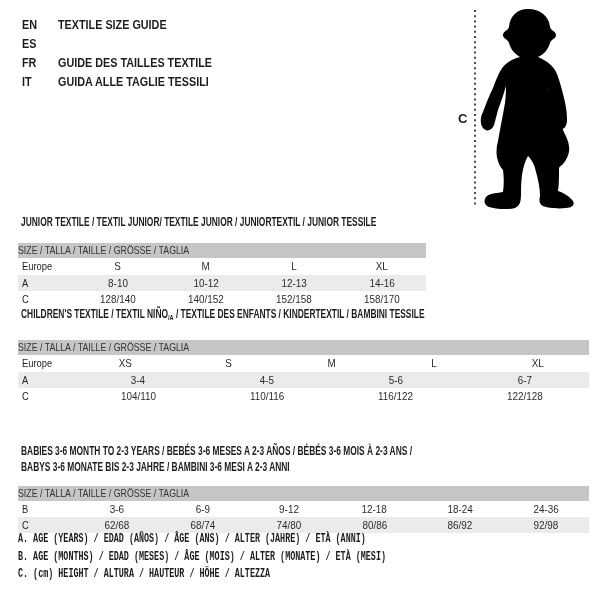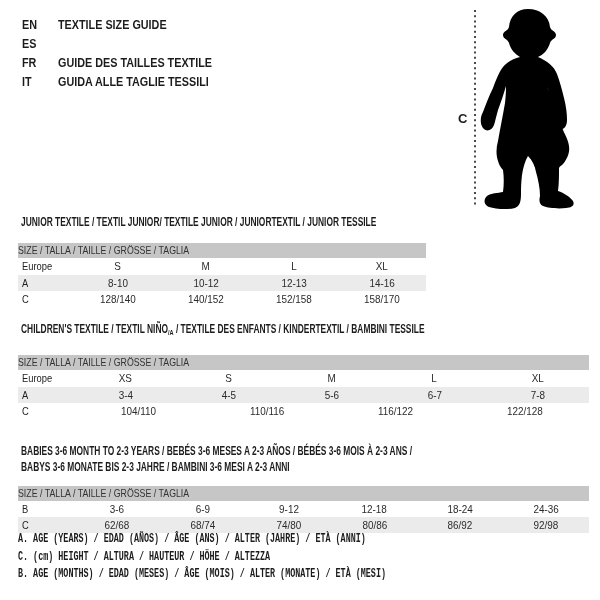--- a/index.html
+++ b/index.html
@@ -23,21 +23,21 @@
   .lang-code { width: 36px; font-weight: bold; font-size: 13.5px; }
   .lang-code .cond, .lang-label .cond { transform: scaleX(0.8); }
   .lang-label { font-weight: bold; font-size: 13.5px; }
 
   
   .figure-svg { position: absolute; left: 450px; top: 5px; }
 
   
   .tbl { position: absolute; left: 18px; }
   .tbl-junior   { top: 215px; width: 408px; }
-  .tbl-children { top: 322px; width: 571px; }
+  .tbl-children { top: 307px; width: 571px; }
   .tbl-babies   { top: 444px; width: 571px; }
 
   .tbl-title { font-weight: bold; font-size: 12px; line-height: 14px; margin-left: 3px; }
   .tbl-title .cond { transform: scaleX(0.7); }
   .tbl-babies .tbl-title { line-height: 15.5px; }
   .tbl-junior .tbl-title-wrap   { margin-bottom: 14px; }
   .tbl-children .tbl-title-wrap { margin-bottom: 15px; }
   .tbl-babies .tbl-title-wrap   { margin-bottom: 11px; }
   .sub { font-size: 8px; vertical-align: -2px; }
 
@@ -146,21 +146,20 @@
         <div class="cell-val"><span class="cond">M</span></div>
         <div class="cell-val"><span class="cond">L</span></div>
         <div class="cell-val"><span class="cond">XL</span></div>
       </div>
       <div class="trow alt">
         <div class="cell-label"><span class="cond">A</span></div>
         <div class="cell-val"><span class="cond">3-4</span></div>
         <div class="cell-val"><span class="cond">4-5</span></div>
         <div class="cell-val"><span class="cond">5-6</span></div>
         <div class="cell-val"><span class="cond">6-7</span></div>
-        <div class="cell-val"><span class="cond">7-8</span></div>
       </div>
       <div class="trow">
         <div class="cell-label"><span class="cond">C</span></div>
         <div class="cell-val"><span class="cond">104/110</span></div>
         <div class="cell-val"><span class="cond">110/116</span></div>
         <div class="cell-val"><span class="cond">116/122</span></div>
         <div class="cell-val"><span class="cond">122/128</span></div>
       </div>
     </div>
   <div class="tbl tbl-babies">
@@ -184,17 +183,17 @@
         <div class="cell-val"><span class="cond">68/74</span></div>
         <div class="cell-val"><span class="cond">74/80</span></div>
         <div class="cell-val"><span class="cond">80/86</span></div>
         <div class="cell-val"><span class="cond">86/92</span></div>
         <div class="cell-val"><span class="cond">92/98</span></div>
       </div>
     </div>
 
   <div class="notes" id="notes">
       <div class="note-line"><span class="cond">A. AGE (YEARS) / EDAD (AÑOS) / ÂGE (ANS) / ALTER (JAHRE) / ETÀ (ANNI)</span></div>
+      <div class="note-line"><span class="cond">B. AGE (MONTHS) / EDAD (MESES) / ÂGE (MOIS) / ALTER (MONATE) / ETÀ (MESI)</span></div>
       <div class="note-line"><span class="cond">C. (cm) HEIGHT / ALTURA / HAUTEUR / HÖHE / ALTEZZA</span></div>
-      <div class="note-line"><span class="cond">B. AGE (MONTHS) / EDAD (MESES) / ÂGE (MOIS) / ALTER (MONATE) / ETÀ (MESI)</span></div>
     </div>
 
 </div>
 
 </body></html>

